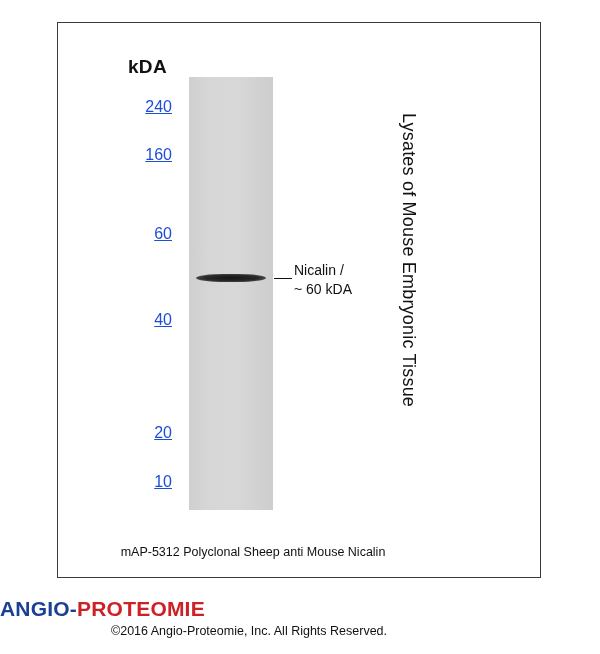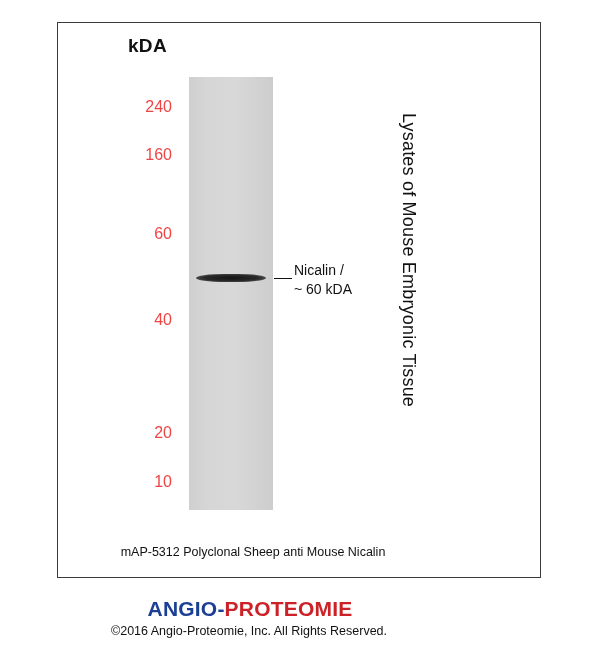--- a/index.html
+++ b/index.html
@@ -24,21 +24,21 @@
     top: 22px;
     width: 484px;
     height: 556px;
     border: 1px solid #3a3a3a;
     background: #ffffff;
     box-sizing: border-box;
   }
   .kda-label {
     position: absolute;
     left: 128px;
-    top: 35px;
+    top: 56px;
     font-size: 19px;
     font-weight: bold;
     color: #111111;
     letter-spacing: 0.3px;
   }
   .lane {
     position: absolute;
     left: 189px;
     top: 77px;
     width: 84px;
@@ -53,23 +53,24 @@
     width: 70px;
     height: 8px;
     border-radius: 48% 48% 48% 48% / 60% 60% 60% 60%;
     background: #222222;
     background: radial-gradient(ellipse at 50% 50%, #151515 0%, #2a2a2a 55%, #6b6b6b 88%, rgba(140,140,140,0) 100%);
     filter: blur(0.4px);
   }
   .mw-tick {
     position: absolute;
     font-size: 16px;
-    color: #ef4444;
+    color: #1d4ed8;
     text-align: right;
     width: 46px;
+    text-decoration: underline;
   }
   .arrow-text {
     position: absolute;
     left: 294px;
     font-size: 14px;
     color: #111111;
     line-height: 17px;
     white-space: nowrap;
   }
   .pointer-line {
@@ -99,21 +100,20 @@
     width: 392px;
     text-align: center;
     font-size: 12.5px;
     color: #111111;
   }
   .brand {
     position: absolute;
     left: 0;
     top: 597px;
     width: 500px;
-    text-align: center;
     font-size: 21px;
     font-weight: bold;
     letter-spacing: 0.2px;
   }
   .brand .angio { color: #1b3f94; }
   .brand .dash { color: #1b3f94; }
   .brand .proteomie { color: #cc2127; }
   .copyright {
     position: absolute;
     left: 0;

